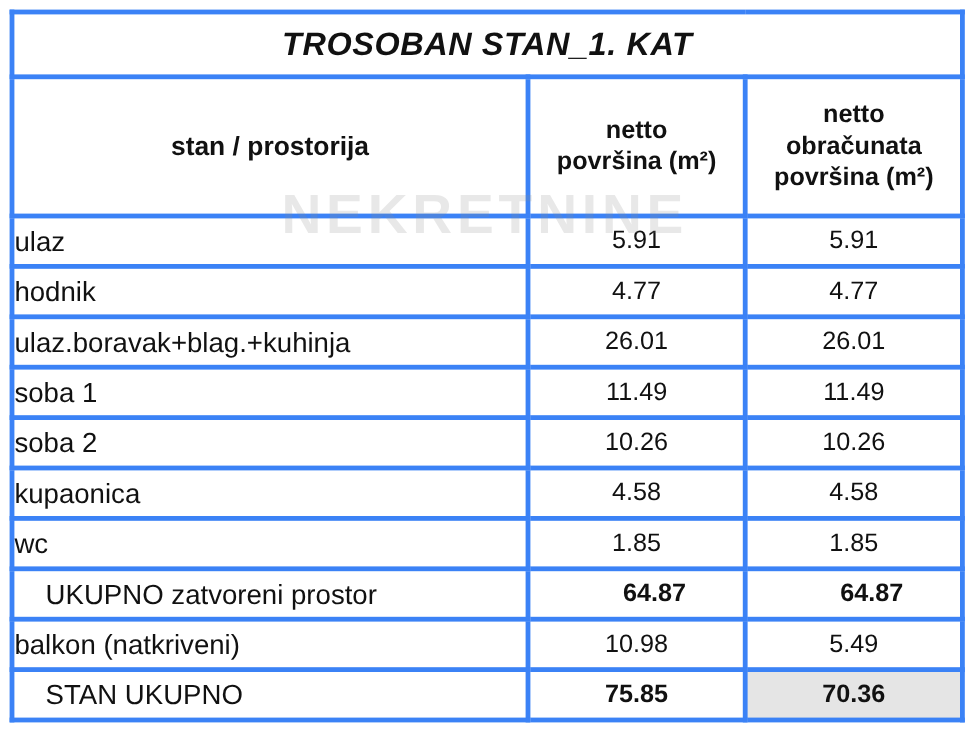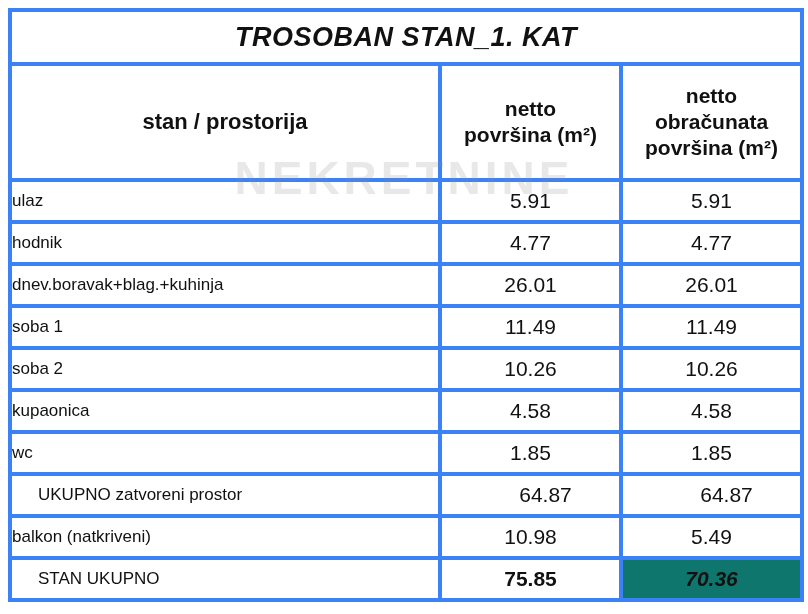--- a/index.html
+++ b/index.html
@@ -54,21 +54,21 @@
     font-size: 21px;
     font-weight: bold;
     line-height: 1.25;
     padding: 4px 8px;
   }
   .head-cell.room {
     font-size: 22px;
   }
   .row-cell-room {
     height: 42px;
-    font-size: 17px;
+    font-size: 23px;
     padding-left: 60px;
     vertical-align: middle;
     white-space: nowrap;
   }
   .row-cell-room.no-indent {
     padding-left: 26px;
     margin-left: 33px;
   }
   .row-cell-num {
     height: 42px;
@@ -81,25 +81,24 @@
   tr.grand-row .row-cell-room,
   tr.grand-row .row-cell-num {
     font-weight: bold;
   }
   tr.total-row .row-cell-room {
     font-weight: normal;
   }
   tr.grand-row .row-cell-room {
     font-weight: normal;
   }
-  tr.total-row .row-cell-num { font-weight: normal; padding-left: 30px; }
+  tr.total-row .row-cell-num { font-weight: bold; padding-left: 30px; }
   tr.grand-row .row-cell-num { font-weight: bold; margin-top: 24px; }
   .highlight {
-    background: #0f766e;
-    font-style: italic;
+    background: #e5e5e5;
   }
   .watermark {
     position: absolute;
     left: 0;
     top: 0;
     width: 808px;
     height: 440px;
     pointer-events: none;
     display: flex;
     align-items: center;
@@ -146,21 +145,21 @@
         <td class="row-cell-room">ulaz</td>
         <td class="row-cell-num">5.91</td>
         <td class="row-cell-num">5.91</td>
       </tr>
       <tr>
         <td class="row-cell-room">hodnik</td>
         <td class="row-cell-num">4.77</td>
         <td class="row-cell-num">4.77</td>
       </tr>
       <tr>
-        <td class="row-cell-room">dnev.boravak+blag.+kuhinja</td>
+        <td class="row-cell-room">ulaz.boravak+blag.+kuhinja</td>
         <td class="row-cell-num">26.01</td>
         <td class="row-cell-num">26.01</td>
       </tr>
       <tr>
         <td class="row-cell-room">soba 1</td>
         <td class="row-cell-num">11.49</td>
         <td class="row-cell-num">11.49</td>
       </tr>
       <tr>
         <td class="row-cell-room">soba 2</td>

